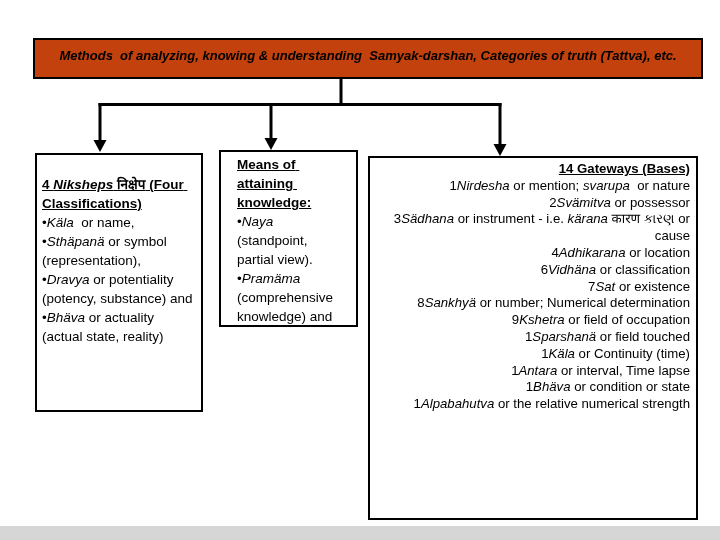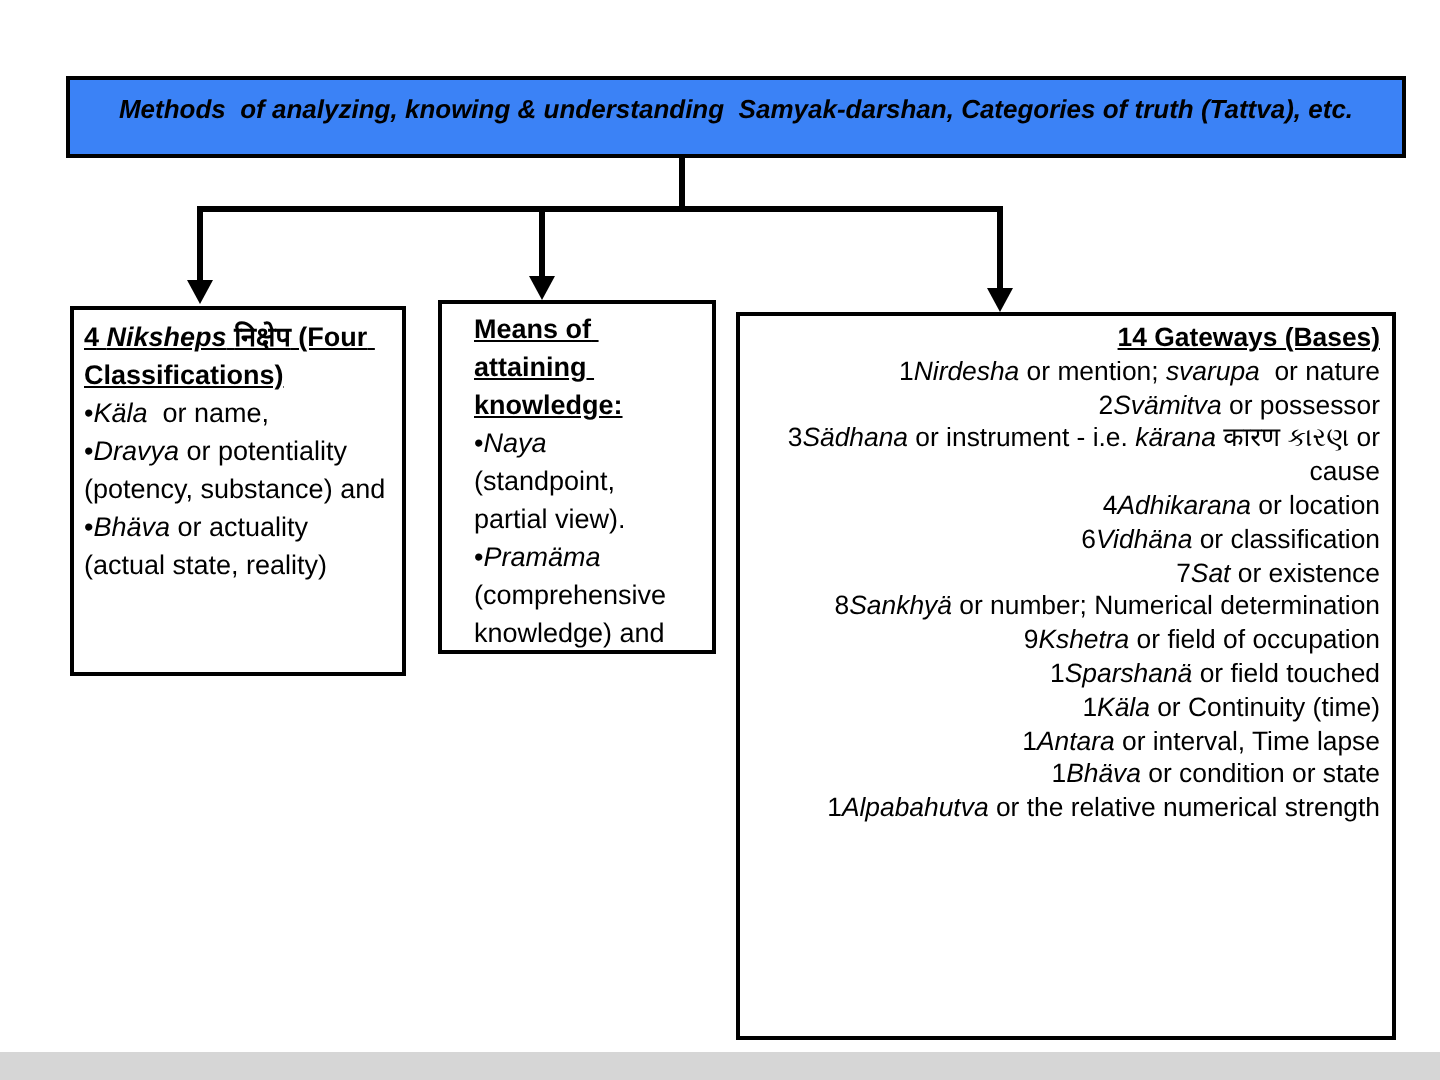--- a/index.html
+++ b/index.html
@@ -1,24 +1,24 @@
 <!DOCTYPE html>
 <html><head>
 <meta charset="utf-8">
 <style>
   html,body{margin:0;padding:0;background:#ffffff;}
   .page{position:relative;width:720px;height:540px;background:#ffffff;overflow:hidden;
         font-family:"Liberation Sans",sans-serif;color:#000000;}
   .title-box{position:absolute;left:33px;top:38px;width:670px;height:41px;
-             border:2px solid #000;box-sizing:border-box;background:#3b82f6;
+             border:2px solid #000;box-sizing:border-box;background:#c2410c;
              text-align:center;padding-top:6px;}
   .title-text{font-size:13px;font-weight:bold;font-style:italic;white-space:pre-wrap;}
   .connectors{position:absolute;left:0;top:0;width:720px;height:540px;pointer-events:none;}
   .box{position:absolute;border:2px solid #000;box-sizing:border-box;background:#fff;}
-  .box-left {left:35px; top:153px;width:168px;height:185px;padding:4px 5px;
+  .box-left {left:35px; top:153px;width:168px;height:259px;padding:20px 5px;
              font-size:13.5px;line-height:19px;}
   .box-mid  {left:219px;top:150px;width:139px;height:177px;padding:3px 16px;
              font-size:13.5px;line-height:19px;}
   .box-right{left:368px;top:156px;width:330px;height:364px;padding:3px 6px;
              font-size:13.2px;line-height:16.8px;text-align:right;}
   .para{white-space:pre-wrap;}
   .s-b{font-weight:bold;}
   .s-i{font-style:italic;}
   .s-u{text-decoration:underline;}
   .bottom-strip{position:absolute;left:0;top:526px;width:720px;height:14px;background:#d6d6d6;}
@@ -39,20 +39,21 @@
     <path d="M271 103 V138" stroke="#000" stroke-width="3" fill="none"></path>
     <path d="M500 103 V144" stroke="#000" stroke-width="3" fill="none"></path>
     <polygon points="93.5,140 106.5,140 100,152" fill="#000"></polygon>
     <polygon points="264.5,138 277.5,138 271,150" fill="#000"></polygon>
     <polygon points="493.5,144 506.5,144 500,156" fill="#000"></polygon>
   </svg>
 
   <div class="box box-left">
       <div class="para"><span class="s-b s-u">4 </span><span class="s-b s-i s-u">Niksheps</span><span class="s-b s-u"> </span><span class="s-b s-u">निक्षेप</span><span class="s-b s-u"> (Four Classifications)</span></div>
       <div class="para"><span>•</span><span class="s-i">Käla</span><span>  or name,</span></div>
+      <div class="para"><span>•</span><span class="s-i">Sthäpanä</span><span> or symbol (representation),</span></div>
       <div class="para"><span>•</span><span class="s-i">Dravya</span><span> or potentiality (potency, substance) and</span></div>
       <div class="para"><span>•</span><span class="s-i">Bhäva</span><span> or actuality (actual state, reality)</span></div>
     </div>
 
   <div class="box box-mid">
       <div class="para"><span class="s-b s-u">Means of attaining knowledge:</span></div>
       <div class="para"><span>•</span><span class="s-i">Naya</span><span>  (standpoint, partial view).</span></div>
       <div class="para"><span>•</span><span class="s-i">Pramäma</span><span> (comprehensive knowledge) and</span></div>
     </div>
 

